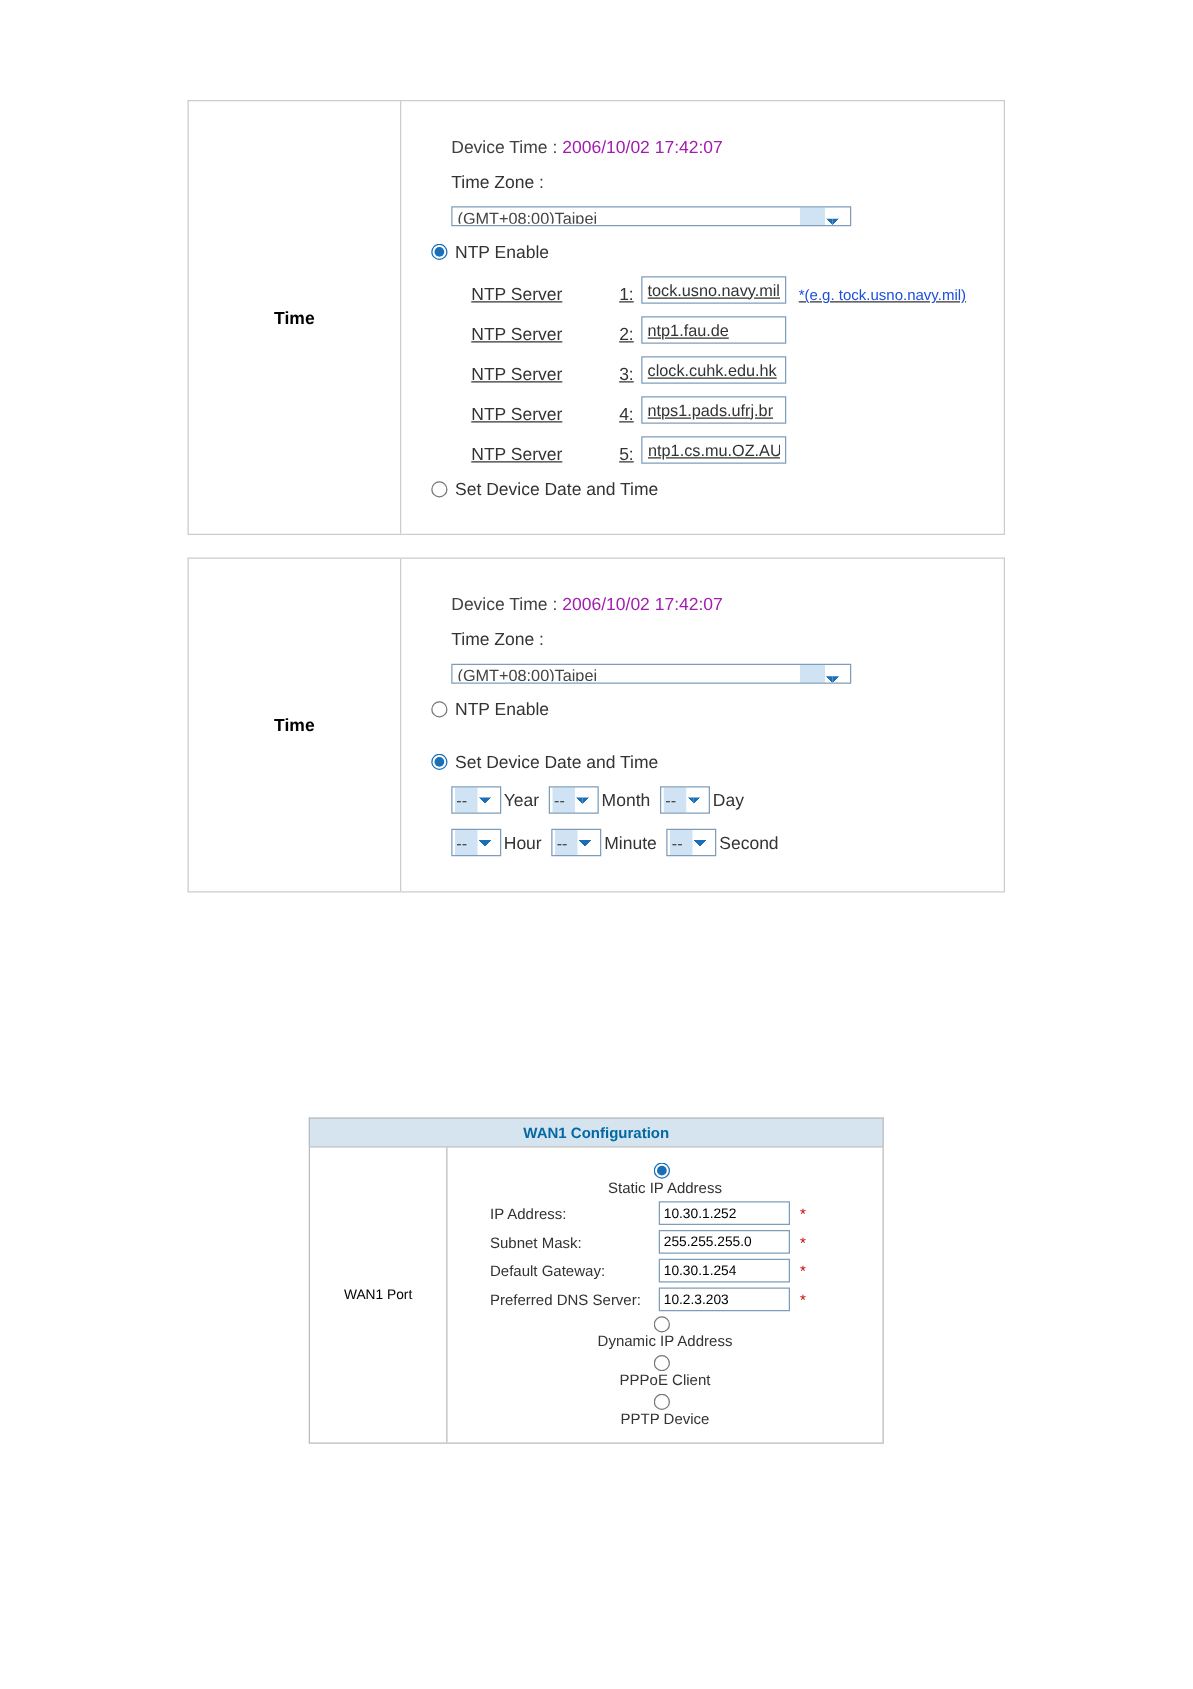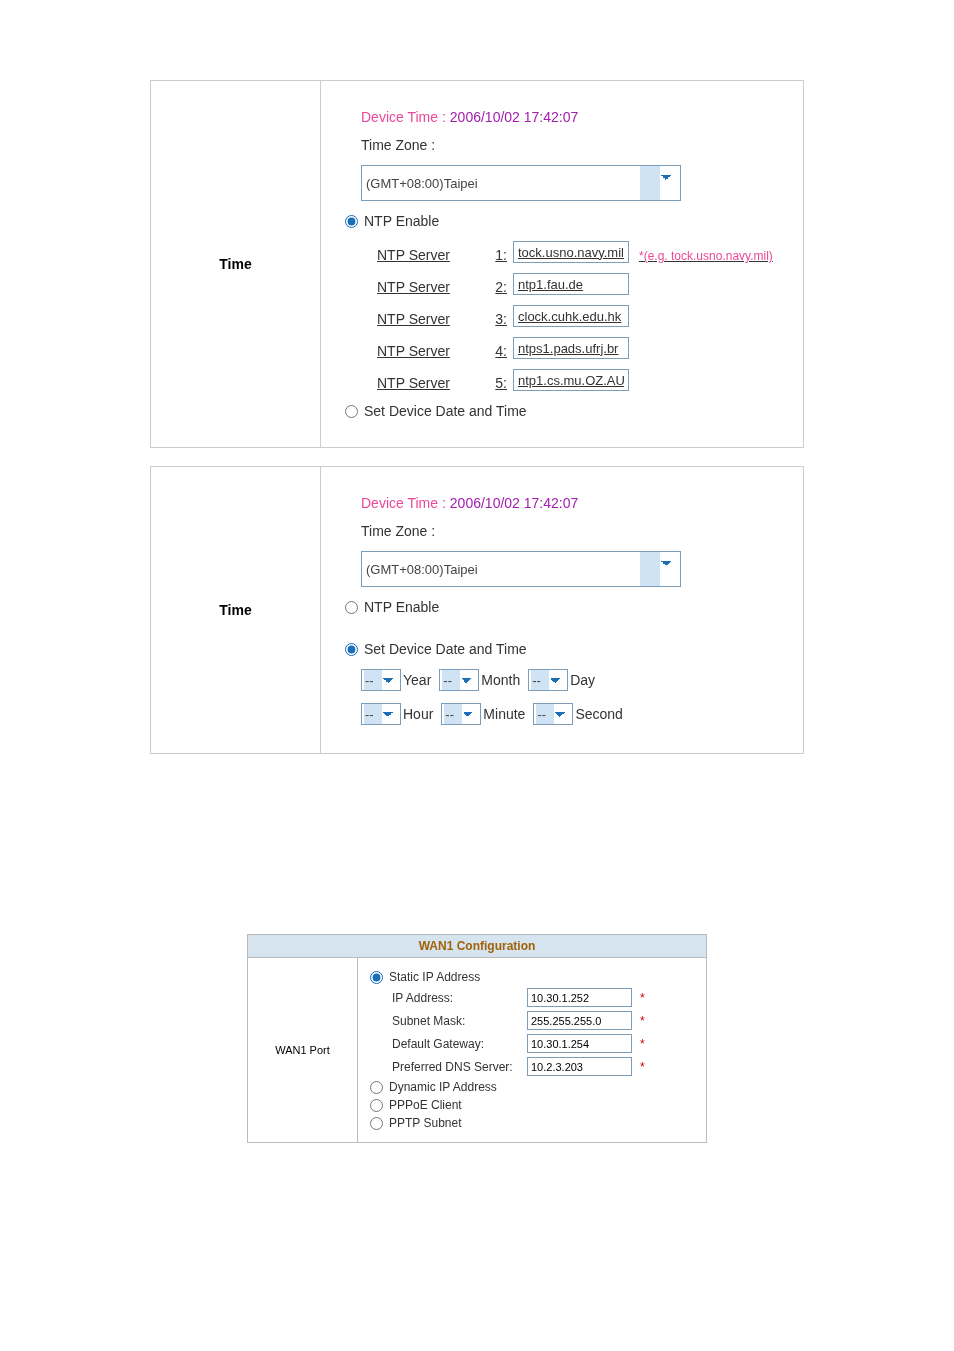--- a/index.html
+++ b/index.html
@@ -32,25 +32,25 @@
       color: #333;
     }
     .row {
       margin: 12px 0;
       display: flex;
       align-items: center;
     }
     .indent {
       margin-left: 16px;
     }
-    .dev-time-label { color: #ec4899; }
+    .dev-time-label { color: #404040; }
     .dev-time-val { color: #a21caf; margin-left: 4px; }
     select.tz {
       width: 320px;
-      height: 36px;
+      height: 16px;
       border: 1px solid #7f9db9;
       background: #fff;
       color: #444;
       font-size: 13px;
       padding: 1px 4px;
       -webkit-appearance: none;
       appearance: none;
       background-image: linear-gradient(45deg, transparent 50%, #1a6fb8 50%),
                         linear-gradient(135deg, #1a6fb8 50%, transparent 50%),
                         linear-gradient(to right, #cfe3f5, #cfe3f5);
@@ -90,40 +90,40 @@
     }
     .ntp-row {
       display: flex;
       align-items: flex-end;
       margin: 10px 0 10px 32px;
       text-decoration: underline;
     }
     .ntp-label { width: 110px; }
     .ntp-num { width: 20px; text-align: right; margin-right: 6px; }
     .hint {
-      color: #ec4899;
+      color: #1d4ed8;
       font-size: 12px;
       margin-left: 10px;
     }
     .date-label { margin: 0 8px 0 2px; }
 
     
     .wan-wrap {
       width: 460px;
       margin: 180px auto 0;
     }
     .wan-title {
       background: #d6e4f0;
       border: 1px solid #bbb;
       border-bottom: none;
       text-align: center;
       padding: 4px 15px;
       font-weight: bold;
       font-size: 12px;
-      color: #a16207;
+      color: #0369a1;
     }
     .wan-body {
       border: 1px solid #bbb;
       display: flex;
     }
     .wan-left {
       width: 110px;
       border-right: 1px solid #bbb;
       display: flex;
       align-items: center;
@@ -135,20 +135,21 @@
     .wan-right {
       flex: 1;
       padding: 8px 12px;
       font-size: 12px;
       color: #333;
     }
     .wan-row {
       display: flex;
       align-items: center;
       margin: 4px 0;
+      flex-direction: column;
     }
     .wan-field-row {
       display: flex;
       align-items: center;
       margin: 4px 0 4px 22px;
     }
     .wan-lbl { width: 135px; }
     .wan-in {
       border: 1px solid #7f9db9;
       font-size: 11px;
@@ -289,17 +290,17 @@
       <div class="wan-row">
         <input type="radio" name="wan" style="">
         <span>Dynamic IP Address</span>
       </div>
       <div class="wan-row">
         <input type="radio" name="wan" style="">
         <span>PPPoE Client</span>
       </div>
       <div class="wan-row">
         <input type="radio" name="wan" style="">
-        <span>PPTP Subnet</span>
+        <span>PPTP Device</span>
       </div>
     </div>
   </div>
 </div>
 
 </body></html>

